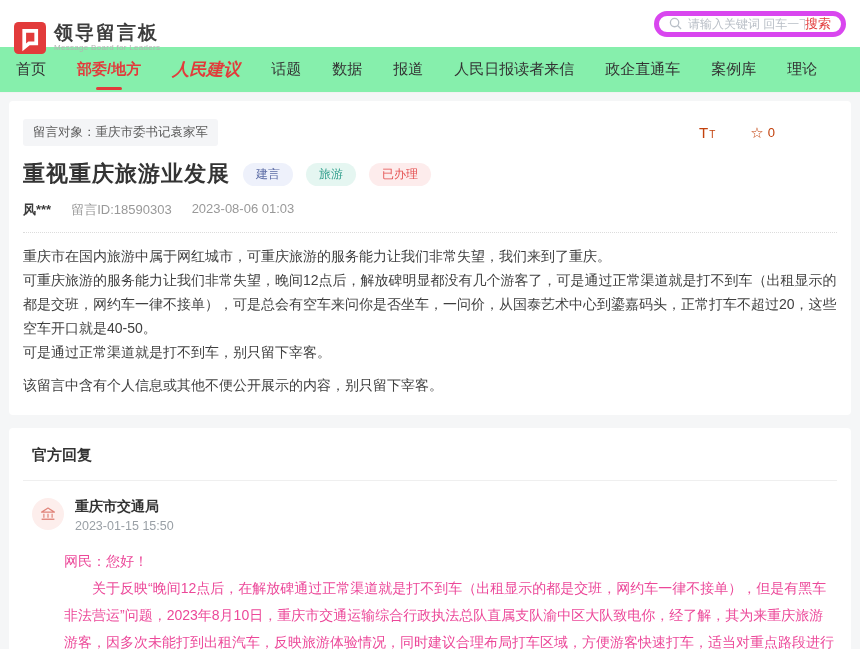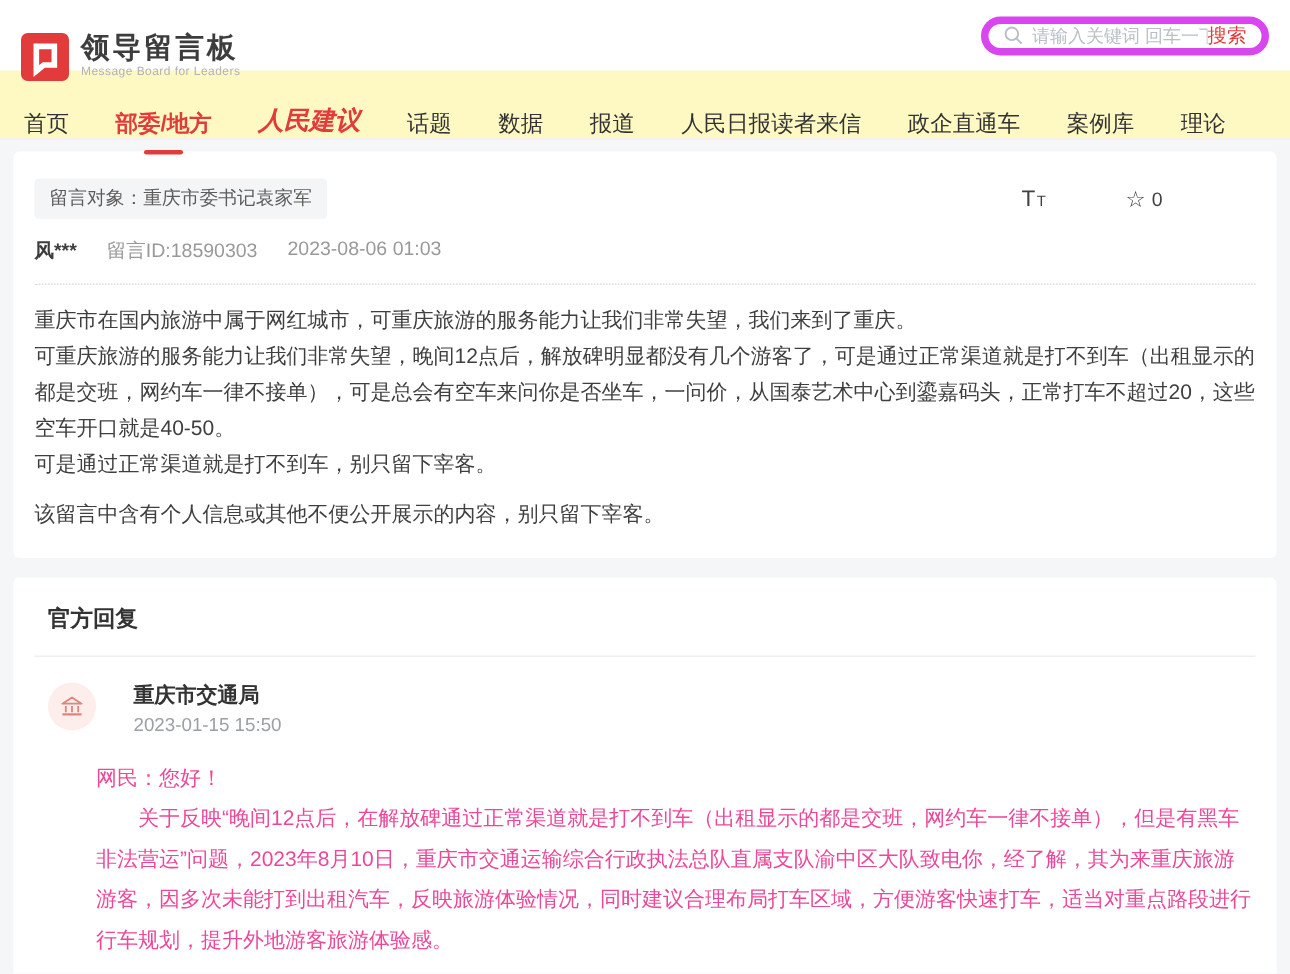--- a/index.html
+++ b/index.html
@@ -15,38 +15,38 @@
   .logo-text .en { font-size:8px; color:#b3b3b3; letter-spacing:.3px; }
   .search { display:flex; align-items:center; width:192px; height:26px;
     border:5px solid #d946ef; border-radius:14px; padding:0 10px; background:#fff;justify-content:flex-end; }
   .search svg { flex:0 0 auto; }
   .search input { border:0; outline:none; flex:1; font-size:12px; color:#555;
     margin-left:6px; font-family:inherit; background:transparent; min-width:0; }
   .search input::placeholder { color:#b9bfc7; }
   .search-btn { font-size:13px; color:#e23b3b; cursor:pointer; white-space:nowrap; }
 
   
-  .nav { height:46px; background:#fef9c3; display:flex; align-items:flex-end;
+  .nav { height:46px; background:#86efac; display:flex; align-items:center;
     padding:0 16px; gap:31px; font-size:15px; color:#333; border-bottom:1px solid #f2f2f2; }
   .nav-item { cursor:pointer; position:relative; white-space:nowrap; }
   .nav-item.active { color:#e23b3b; font-weight:700; }
   .nav-item.active::after { content:""; position:absolute; left:50%; transform:translateX(-50%);
     bottom:-11px; width:26px; height:3px; background:#e23b3b; border-radius:2px; }
   .nav-item.special { color:#e23b3b; font-weight:700; font-style:italic;
     font-family:"Liberation Serif","DejaVu Serif",serif; font-size:17px; }
 
   
   .page { padding:8px 9px; }
   .card { background:#fff; border-radius:4px; padding:18px 14px; margin-bottom:13px; }
 
   
   .badge-row { display:flex; justify-content:space-between; align-items:center; }
   .target-badge { background:#f4f5f7; color:#5c5c5c; font-size:12.5px;
     padding:5px 10px; border-radius:3px; }
-  .tools { display:flex; align-items:center; gap:52px; color:#404040; padding-right:62px; }
+  .tools { display:flex; align-items:center; gap:34px; color:#c2410c; padding-right:62px; }
   .font-size-tool { cursor:pointer; font-size:15px; letter-spacing:1px; }
   .font-size-tool .small-t { font-size:10px; }
   .star-tool { cursor:pointer; display:flex; align-items:center; gap:4px; font-size:13px; }
   .star-glyph { font-size:15px; }
 
   .title-row { display:flex; align-items:center; gap:13px; margin-top:13px; }
   .msg-title { font-size:22px; font-weight:700; color:#333; letter-spacing:1px; }
   .tag { font-size:12px; padding:3px 13px; border-radius:12px; white-space:nowrap; }
   .tag-blue { background:#eef1fb; color:#5d6da6; }
   .tag-teal { background:#e5f6f1; color:#34a08e; }
@@ -56,21 +56,21 @@
   .meta-author { color:#3c3c3c; font-weight:700; }
   .dotted-divider { border:0; border-top:1px dotted #dcdcdc; margin:13px 0 11px; }
 
   .msg-body p { font-size:14px; color:#3f3f3f; line-height:24px; }
   .privacy-note { font-size:12px; color:#c3c6cc; margin-top:9px; }
 
   
   .card-reply { min-height:270px; }
   .section-title { font-size:15px; font-weight:700; color:#333; padding:0 0 15px 9px; }
   .section-divider { border:0; border-top:1px solid #efefef; }
-  .reply-head { display:flex; gap:25px; margin:17px 0 0 9px; align-items:flex-start; }
+  .reply-head { display:flex; gap:11px; margin:17px 0 0 9px; align-items:flex-start; }
   .avatar { width:32px; height:32px; border-radius:50%; background:#fdeeec;
     display:flex; align-items:center; justify-content:center; flex:0 0 auto; }
   .agency-name { font-size:14px; font-weight:700; color:#333; }
   .reply-date { font-size:12.5px; color:#9aa0a6; margin-top:3px; }
   .reply-body { margin:15px 0 0 41px; }
   .reply-body p { font-size:14px; color:#ec4899; line-height:27px; }
   .indent { text-indent:2em; }
 </style>
 </head>
 <body>
@@ -116,20 +116,26 @@
       <span class="target-badge">留言对象：重庆市委书记袁家军</span>
       <div class="tools">
         <span class="font-size-tool"><span>T</span><span class="small-t">T</span></span>
         <span class="star-tool">
           <span class="star-glyph">☆</span>
           <span>0</span>
         </span>
       </div>
     </div>
 
+    <div class="title-row">
+      <span class="msg-title">重视重庆旅游业发展</span>
+      <span class="tag tag-blue">建言</span>
+      <span class="tag tag-teal">旅游</span>
+      <span class="tag tag-red">已办理</span>
+    </div>
 
     <div class="meta-row">
       <span class="meta-author">风***</span>
       <span>留言ID:18590303</span>
       <span>2023-08-06 01:03</span>
     </div>
 
     <hr class="dotted-divider">
 
     <div class="msg-body">

